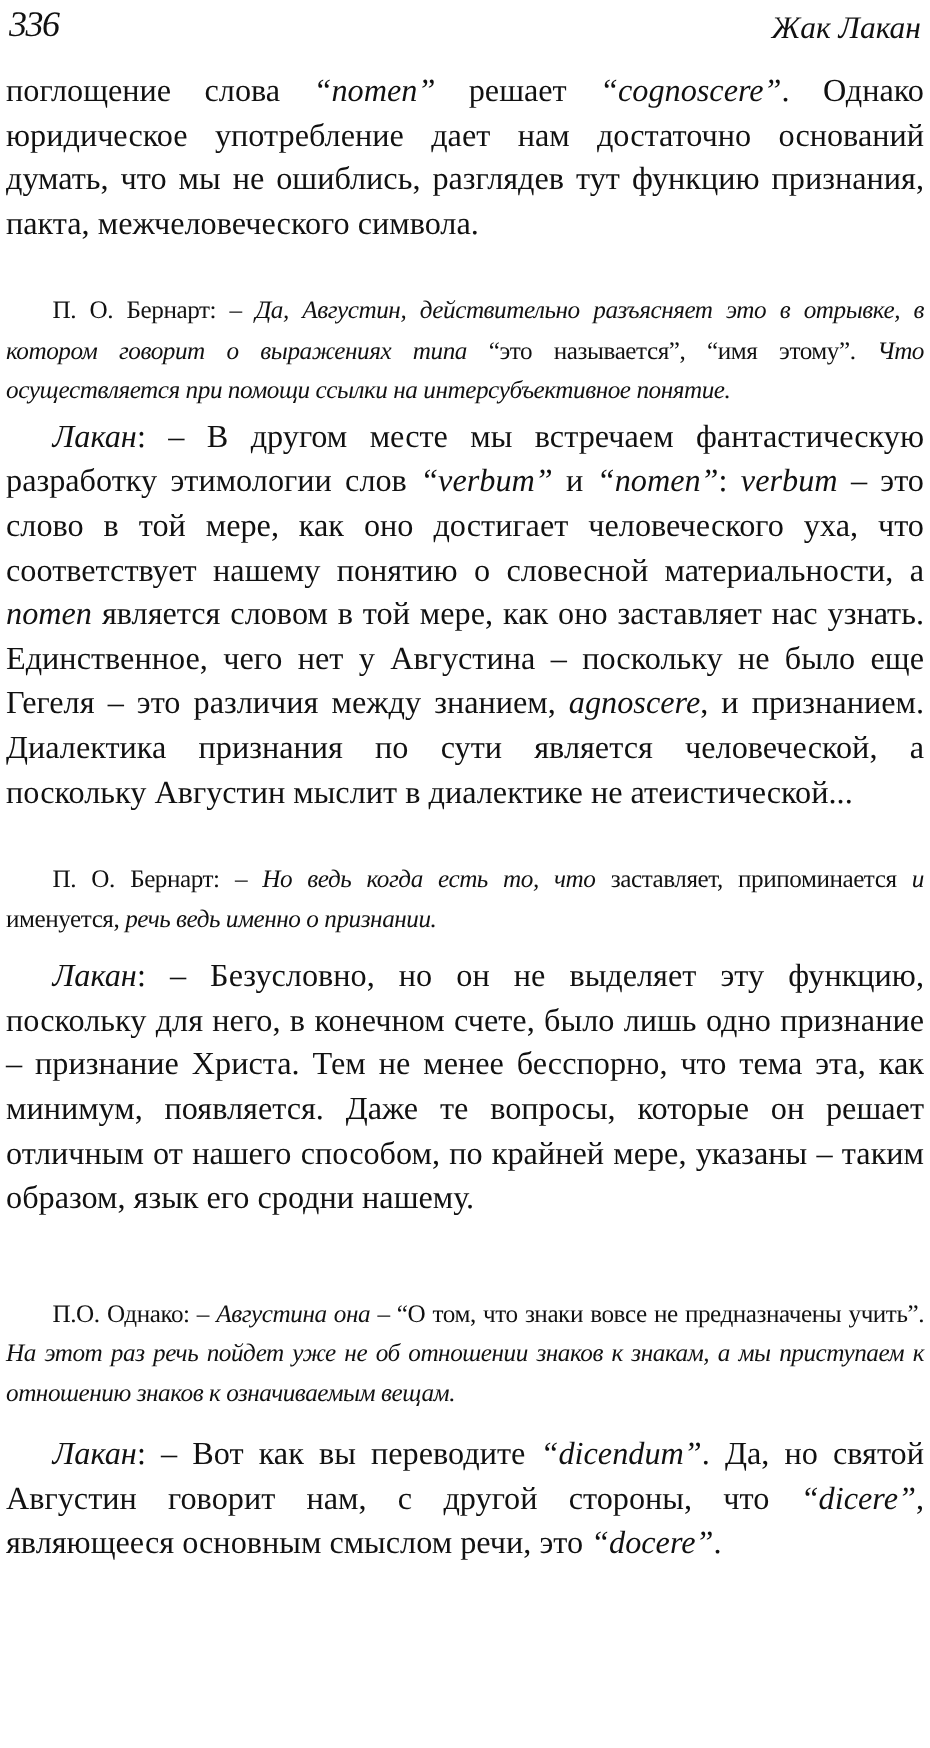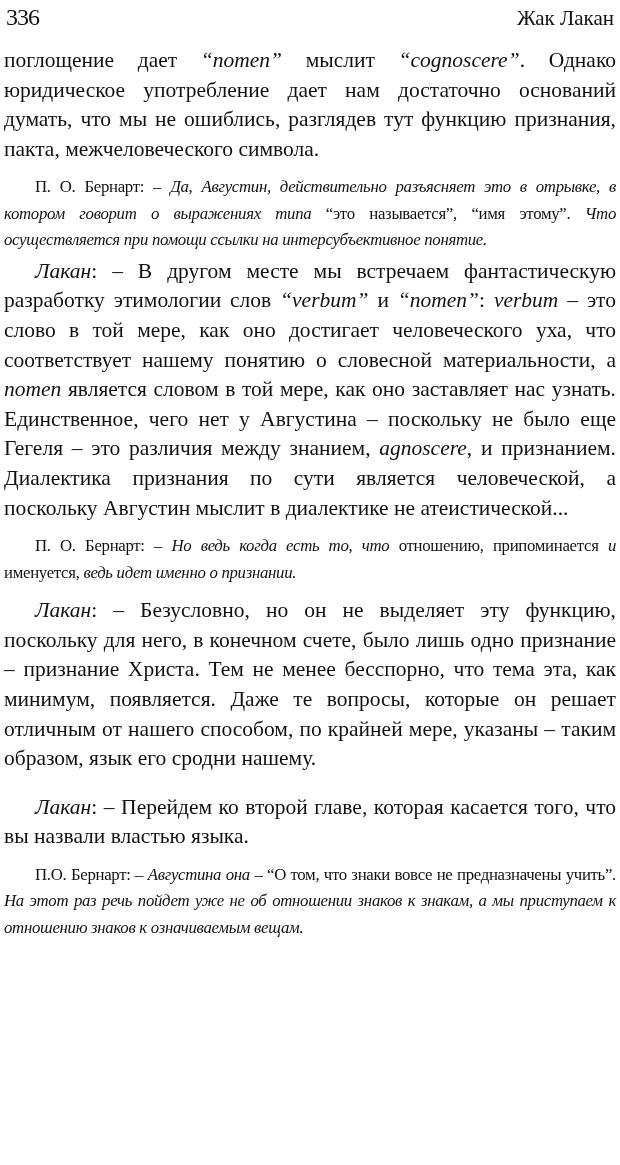--- a/index.html
+++ b/index.html
@@ -1,67 +1,67 @@
 <!DOCTYPE html>
 <html><head>
 <meta charset="utf-8">
 <style>
   html, body { margin: 0; padding: 0; background: #ffffff; }
   body { width: 620px; height: 1165px; overflow: hidden; position: relative; color: #111; }
   .page { position: absolute; left: 4px; top: 0; width: 612px; font-family: "Liberation Serif", "DejaVu Serif", serif; }
-  .header { height: 40px; position: relative; font-size: 24px; }
+  .header { height: 40px; position: relative; font-size: 24px; font-style: italic; }
   .page-num { position: absolute; left: 2px; top: 4px; letter-spacing: -1px; }
   .running-title { position: absolute; right: 2px; top: 6px; font-size: 21px; }
   p { margin: 0; text-align: justify; }
   .main { font-size: 21.5px; line-height: 29.6px; }
-  .small { font-size: 16.8px; line-height: 26.5px; letter-spacing: -0.3px; }
+  .small { font-size: 16.8px; line-height: 26.5px; letter-spacing: -0.3px; margin-top: 20px; }
   .indent { text-indent: 31px; }
   i { font-style: italic; }
   .gap-s { height: 9px; }
   .gap-m { height: 10px; }
 </style>
 </head>
 <body>
 
 <div class="page">
 
   <div class="header">
     <span class="page-num">336</span>
     <span class="running-title">Жак Лакан</span>
   </div>
 
-  <p class="main" style="margin-top:6px"><span>поглощение дает </span><i>“nomen”</i><span> мыслит </span><i>“cognoscere”</i><span>. Однако юридическое употребление дает нам достаточно оснований думать, что мы не ошиблись, разглядев тут функцию признания, пакта, межчеловеческого символа.</span></p>
+  <p class="main" style="margin-top:6px"><span>поглощение слова </span><i>“nomen”</i><span> решает </span><i>“cognoscere”</i><span>. Однако юридическое употребление дает нам достаточно оснований думать, что мы не ошиблись, разглядев тут функцию признания, пакта, межчеловеческого символа.</span></p>
 
   <div class="gap-m"></div>
 
   <p class="small indent"><span>П. О. Бернарт: – </span><i>Да, Августин, действительно разъясняет это в отрывке, в котором говорит о выражениях типа </i><span>“это называется”, “имя этому”.</span><i> Что осуществляется при помощи ссылки на интерсубъективное понятие.</i></p>
 
   <div class="gap-s" style="height:3px"></div>
 
   <p class="main indent"><i>Лакан</i><span>: – В другом месте мы встречаем фантастическую разработку этимологии слов </span><i>“verbum”</i><span> и </span><i>“nomen”</i><span>: </span><i>verbum</i><span> – это слово в той мере, как оно достигает человеческого уха, что соответствует нашему понятию о словесной материальности, а </span><i>nomen</i><span> является словом в той мере, как оно заставляет нас узнать. Единственное, чего нет у Августина – поскольку не было еще Гегеля – это различия между знанием, </span><i>agnoscere</i><span>, и признанием. Диалектика признания по сути является человеческой, а поскольку Августин мыслит в диалектике не атеистической...</span></p>
 
   <div class="gap-m"></div>
 
-  <p class="small indent"><span>П. О. Бернарт: – </span><i>Но ведь когда есть то, что</i><span> отношению, припоминается </span><i>и</i><span> именуется, </span><i>ведь идет именно о признании.</i></p>
+  <p class="small indent"><span>П. О. Бернарт: – </span><i>Но ведь когда есть то, что</i><span> заставляет, припоминается </span><i>и</i><span> именуется, </span><i>речь ведь именно о признании.</i></p>
 
   <div class="gap-m"></div>
 
   <p class="main indent"><i>Лакан</i><span>: – Безусловно, но он не выделяет эту функцию, поскольку для него, в конечном счете, было лишь одно признание – признание Христа. Тем не менее бесспорно, что тема эта, как минимум, появляется. Даже те вопросы, которые он решает отличным от нашего способом, по крайней мере, указаны – таким образом, язык его сродни нашему.</span></p>
 
   <div class="gap-m"></div>
 
 
   <div class="gap-s"></div>
 
-  <p class="main indent"><i>Лакан</i><span>: – Перейдем ко второй главе, которая касается того, что вы назвали властью языка.</span></p>
 
   <div class="gap-m"></div>
 
-  <p class="small indent"><span>П.О. Бернарт: – </span><i>Августина она</i><span> – “О том, что знаки вовсе не предназначены учить”. </span><i>На этот раз речь пойдет уже не об отношении знаков к знакам, а мы приступаем к отношению знаков к означиваемым вещам.</i></p>
+  <p class="small indent"><span>П.О. Однако: – </span><i>Августина она</i><span> – “О том, что знаки вовсе не предназначены учить”. </span><i>На этот раз речь пойдет уже не об отношении знаков к знакам, а мы приступаем к отношению знаков к означиваемым вещам.</i></p>
 
   <div class="gap-s" style="height:4px"></div>
 
 
   <div class="gap-s"></div>
 
 
+  <p class="main indent"><i>Лакан</i><span>: – Вот как вы переводите </span><i>“dicendum”</i><span>. Да, но святой Августин говорит нам, с другой стороны, что </span><i>“dicere”</i><span>, являющееся основным смыслом речи, это </span><i>“docere”</i><span>.</span></p>
 
 </div>
 
 </body></html>

